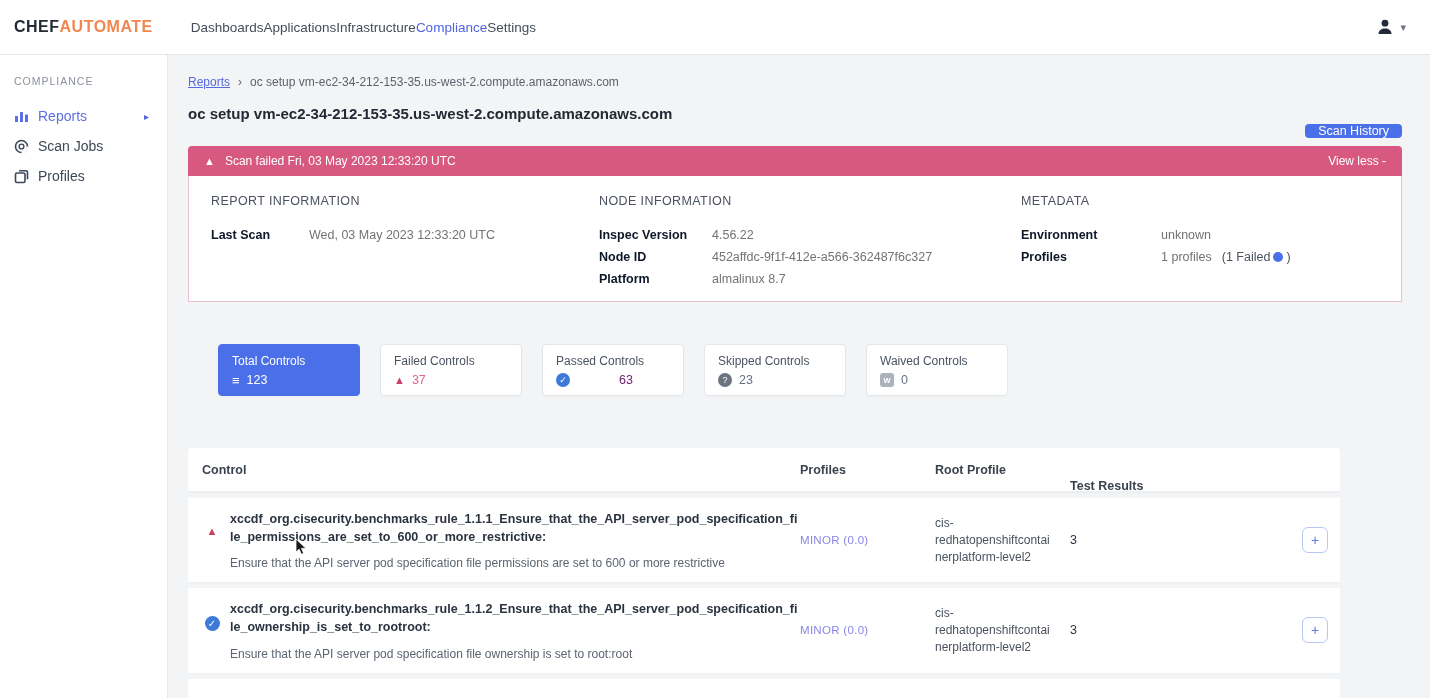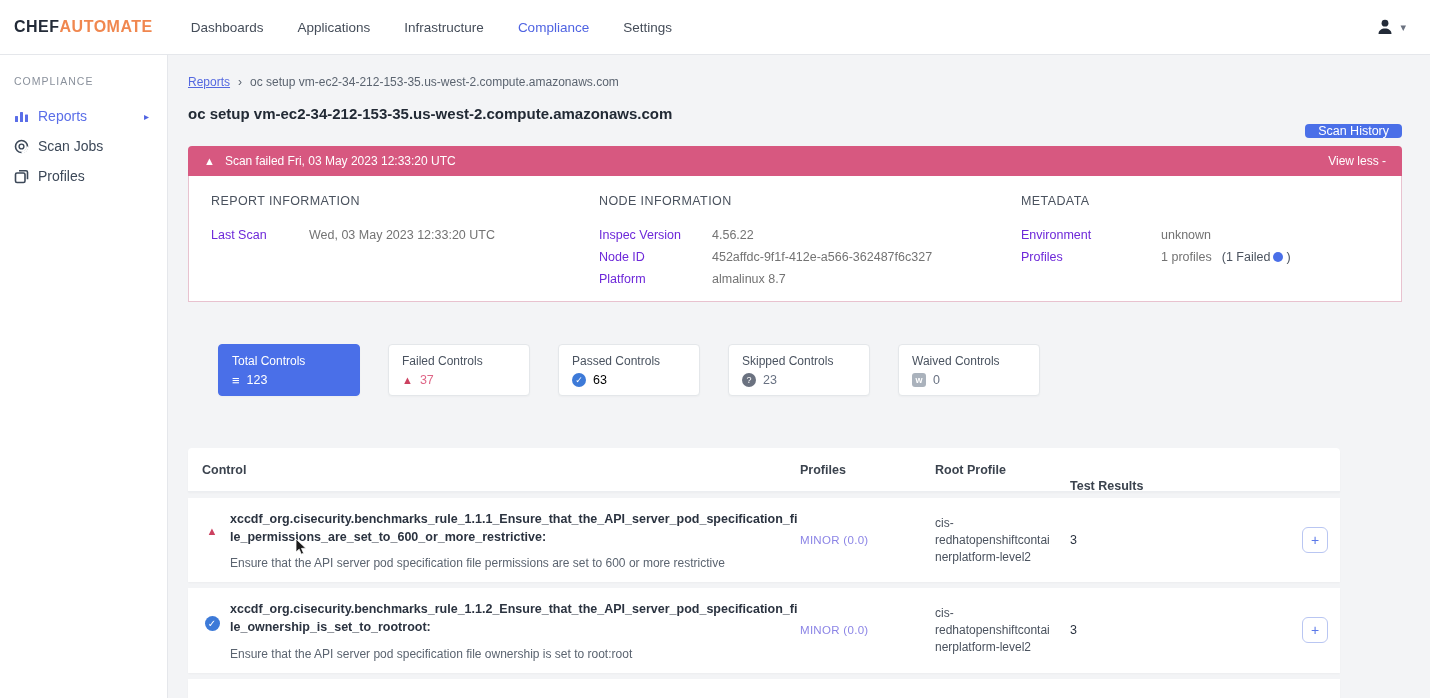--- a/index.html
+++ b/index.html
@@ -5,21 +5,21 @@
   * { margin:0; padding:0; box-sizing:border-box; }
   html,body { width:1430px; height:698px; overflow:hidden; background:#f3f4f6;
     font-family:"Liberation Sans", sans-serif; color:#2b3340; }
 
   
   .header { height:55px; background:#fff; border-bottom:1px solid #e5e7eb;
     display:flex; align-items:center; padding:0 24px 0 14px; position:relative; z-index:5; }
   .logo { font-size:16px; font-weight:800; letter-spacing:.5px; cursor:pointer; }
   .logo .chef { color:#232b38; }
   .logo .automate { color:#f0874f; font-weight:600; }
-  .nav { display:flex; align-items:flex-end; margin-left:38px; gap:34px; }
+  .nav { display:flex; align-items:flex-end; margin-left:38px; }
   .nav-item { font-size:13.5px; color:#454d59; cursor:pointer; }
   .nav-item.active { color:#4f63e2; }
   .header-right { margin-left:auto; display:flex; align-items:center; gap:5px; }
   .user-icon svg { display:block; }
   .chev-down { font-size:11px; color:#6b7280; }
 
   
   .shell { display:flex; height:643px; }
   .sidebar { width:168px; background:#fff; border-right:1px solid #e5e7eb; padding:20px 0 0 14px; flex-shrink:0; }
   .side-section { font-size:10.5px; color:#8a919c; letter-spacing:1px; margin-bottom:14px; }
@@ -45,38 +45,38 @@
   .banner .tri { font-size:11px; margin-right:10px; }
   .banner .view-less { margin-left:auto; cursor:pointer; font-size:12px; }
   .info-panel { background:#fff; border:1px solid #e8c2cf; border-top:none; height:126px;
     display:flex; padding:18px 0 0 22px; }
   .info-col { }
   .info-col.c1 { width:388px; }
   .info-col.c2 { width:390px; }
   .info-col.c3 { flex:1;margin-left:32px; }
   .info-heading { font-size:12.5px; color:#4a525e; letter-spacing:.4px; margin-bottom:20px; }
   .info-row { display:flex; font-size:12.5px; margin-bottom:8px; align-items:center; }
-  .info-row .lbl { font-weight:400; color:#6d28d9; }
+  .info-row .lbl { font-weight:700; color:#0f172a; }
   .c1 .lbl { width:98px; } .c2 .lbl { width:113px; } .c3 .lbl { width:140px; }
   .info-row .val { color:#737373; }
   .profiles-extra { color:#4a525e; margin-left:10px; display:inline-flex; align-items:center; gap:3px; }
   .dot-failed { width:10px; height:10px; border-radius:50%; background:#4a6fe8; display:inline-block; }
 
   
-  .stats { display:flex; gap:28px; margin-top:42px;padding-left:30px; }
+  .stats { display:flex; gap:20px; margin-top:42px;padding-left:30px; }
   .stat-card { width:142px; height:52px; background:#fff; border:1px solid #e4e7ea; border-radius:4px;
     padding:9px 13px; cursor:pointer; box-shadow:0 1px 2px rgba(0,0,0,.03); }
   .stat-card .s-label { font-size:12px; color:#4a5360; }
   .stat-card .s-val { display:flex; align-items:center; gap:7px; margin-top:5px; font-size:12.5px; color:#687182; }
   .stat-card.selected { background:#4a6fe8; border-color:#4a6fe8; color:#fff; }
   .stat-card.selected .s-label, .stat-card.selected .s-val { color:#fff; }
   .ic-list { font-size:13px; line-height:1; }
   .ic-tri { color:#cc4160; font-size:11px; line-height:1; }
   .num-failed { color:#df6687; }
-  .num-passed { color:#000000; }
+  .num-passed { color:#701a75;margin-left:42px; }
   .badge-circle { width:14px; height:14px; border-radius:50%; display:inline-flex; align-items:center;
     justify-content:center; font-size:9px; color:#fff; flex-shrink:0; }
   .bg-blue { background:#3d7ad8; }
   .bg-gray { background:#6b7280; }
   .badge-w { width:14px; height:14px; border-radius:3px; background:#aab2bc; color:#fff; font-size:9px;
     font-weight:700; display:inline-flex; align-items:center; justify-content:center; }
 
   
   .table-wrap { margin-top:52px; width:1152px; }
   .t-header { background:#fff; height:44px; display:flex; align-items:center; padding-left:14px;

